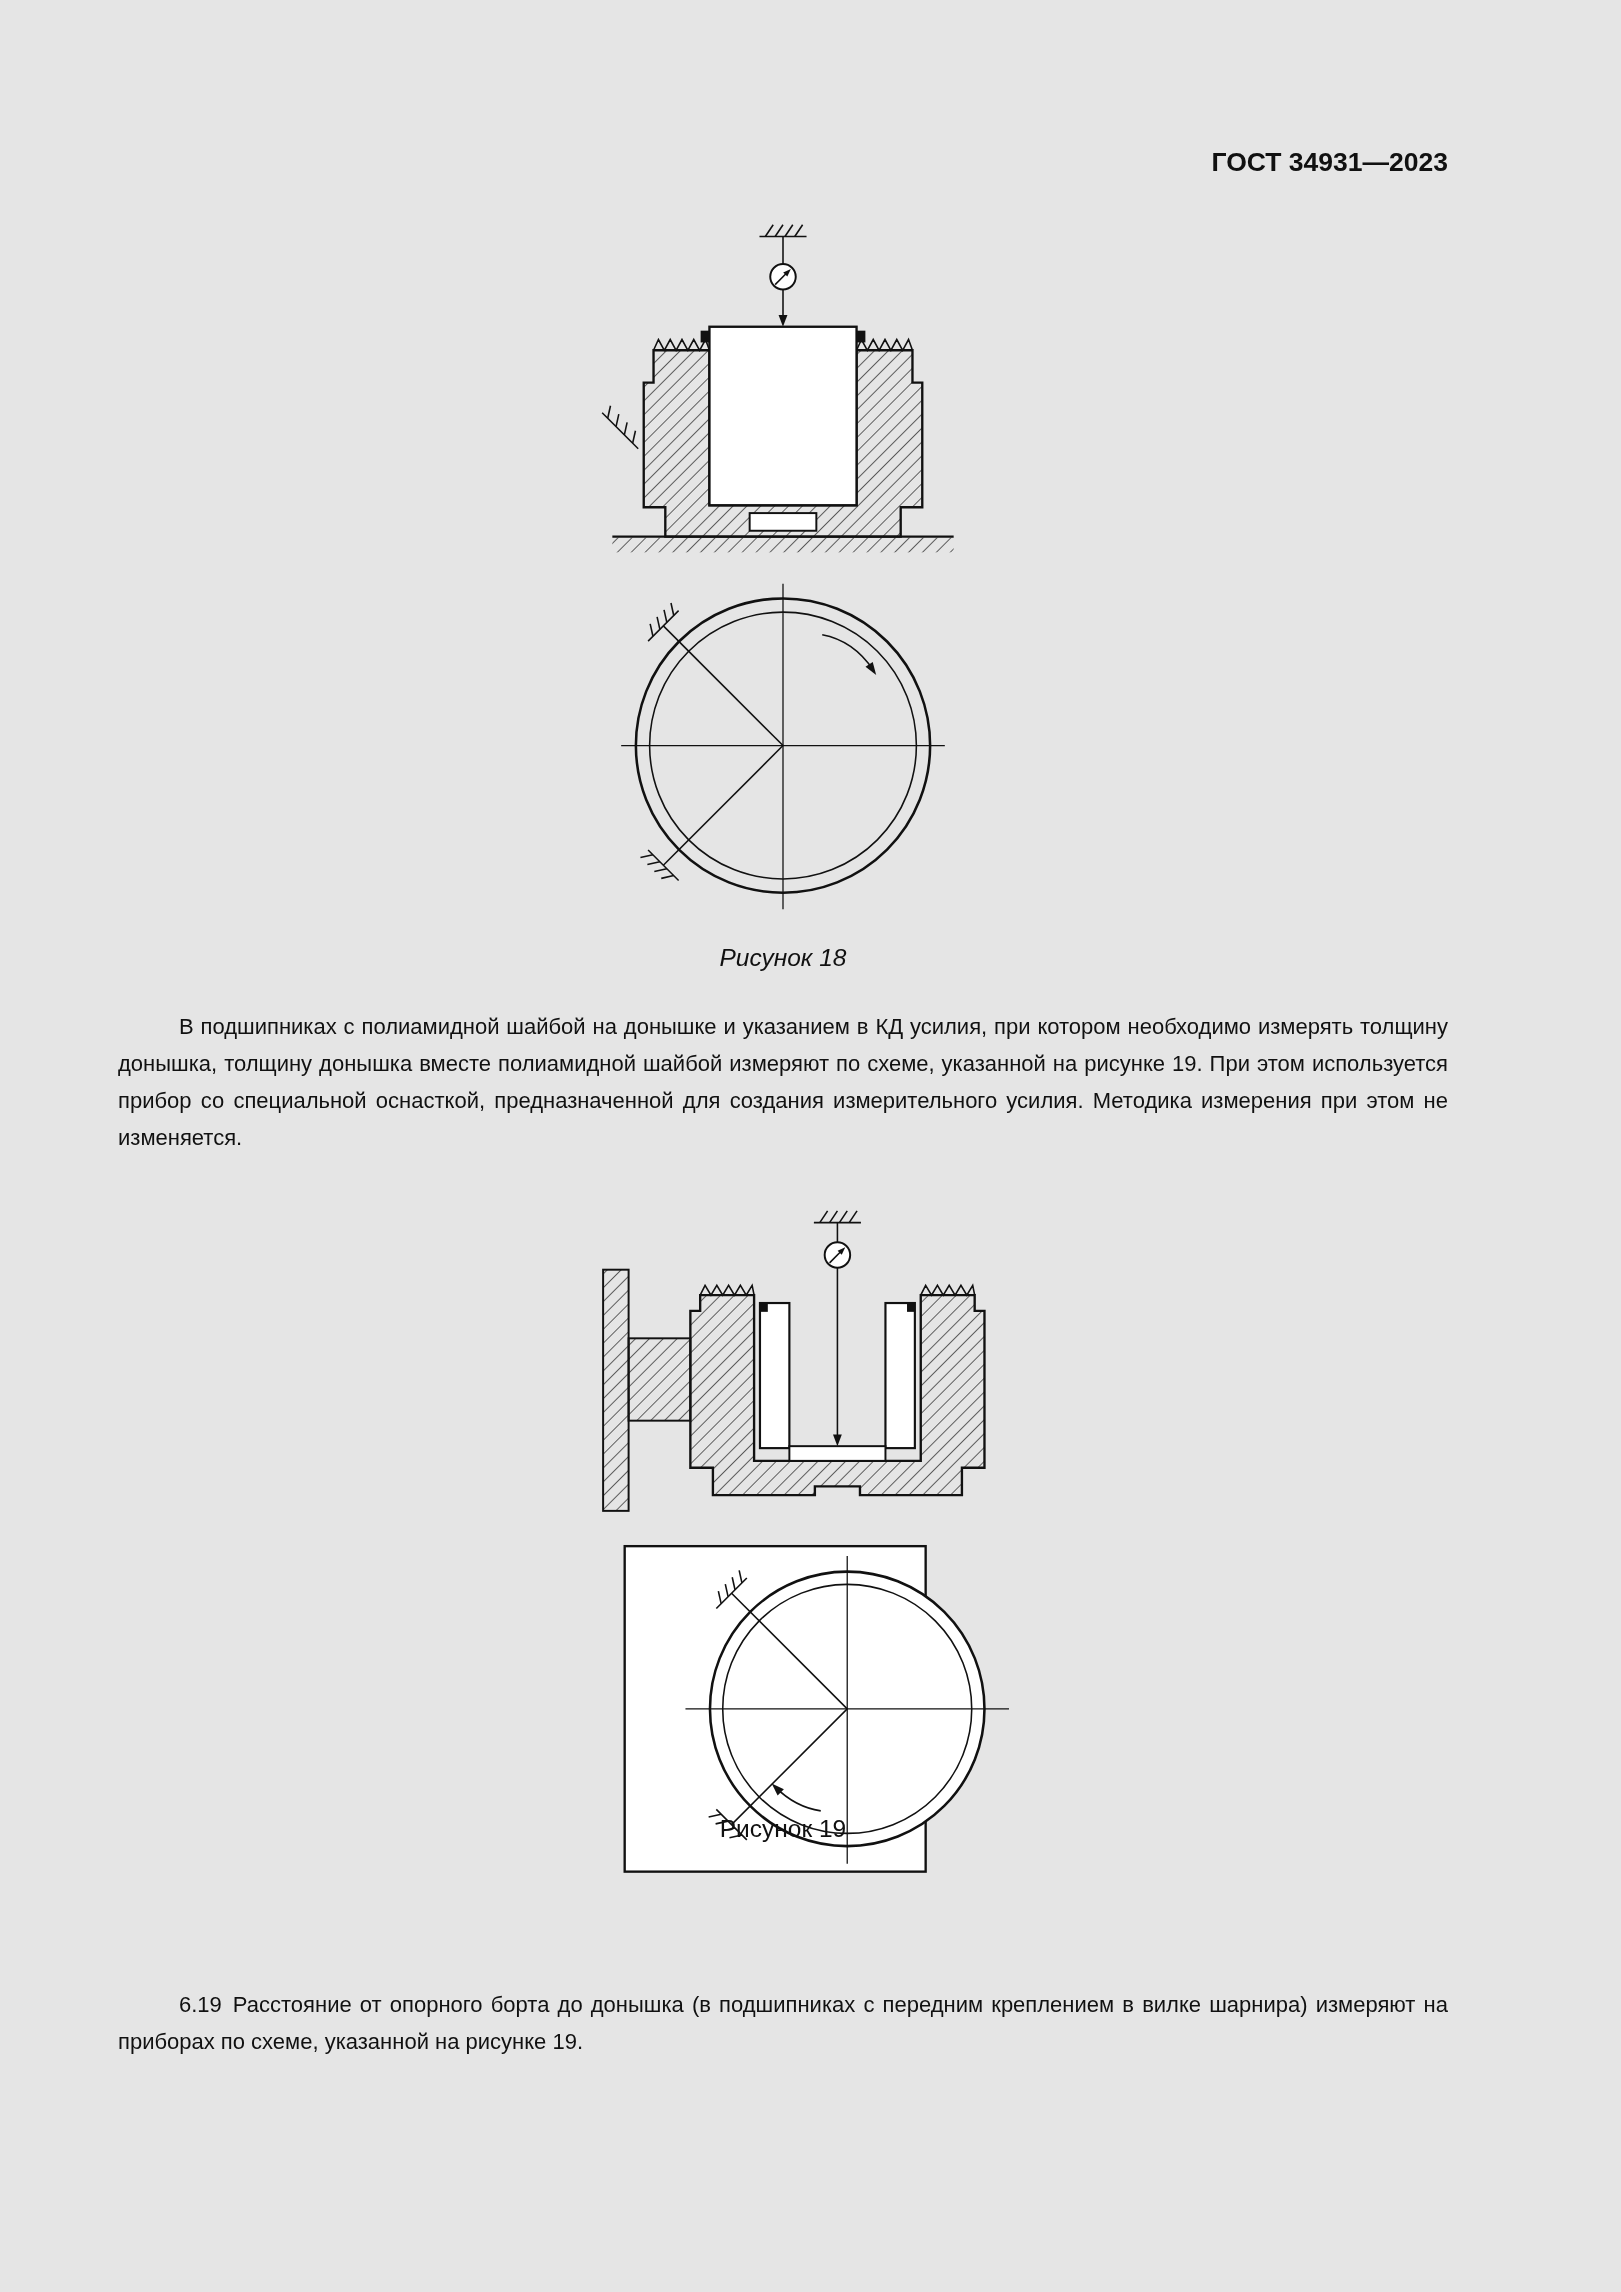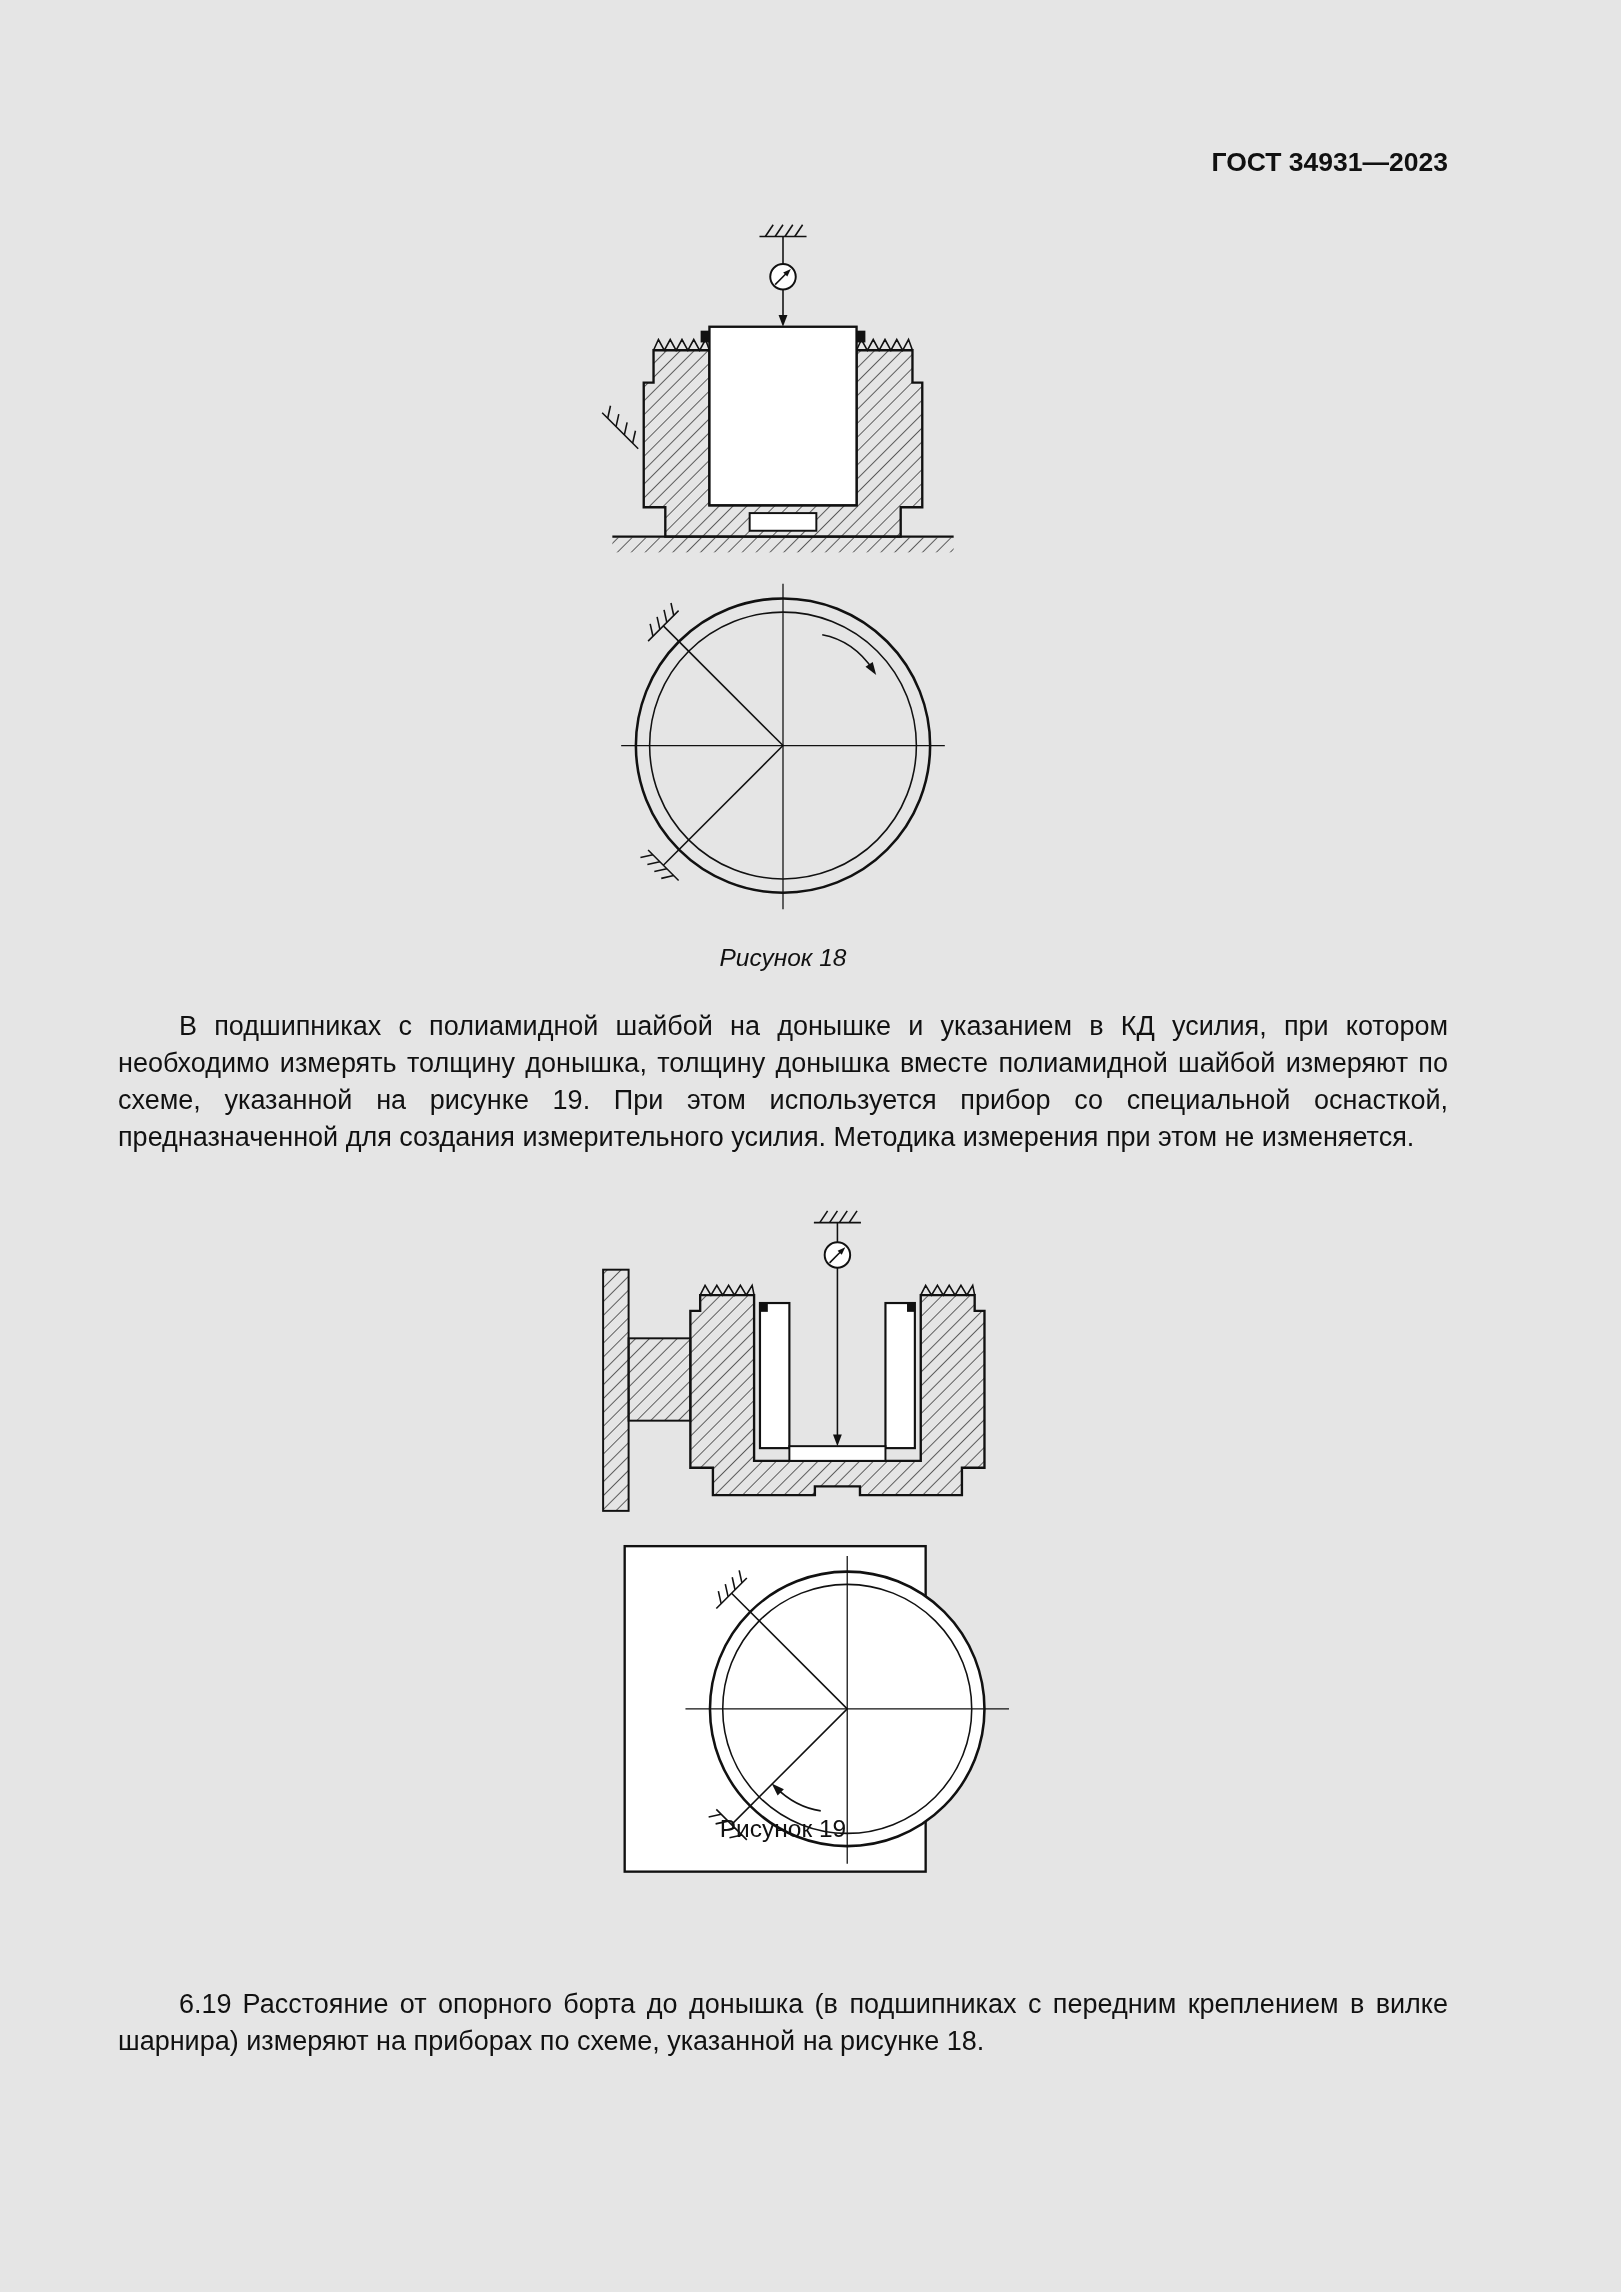--- a/index.html
+++ b/index.html
@@ -22,21 +22,21 @@
   .fig18wrap{top:211px;}
   .fig19wrap{top:1201px;}
   .caption{
     position:absolute;left:118px;width:1330px;
     text-align:center;font-size:24.5px;
   }
   .caption18{top:944px;font-style:italic;}
   .caption19{top:1815px;}
   .para{
     position:absolute;left:118px;width:1330px;
-    font-size:27px;line-height:37px;
+    font-size:22px;line-height:37px;
     text-align:justify;text-indent:61px;
     margin:0;
   }
   .p1{top:1008px;}
   .p2{top:1986px;}
   .p2 .num{margin-right:11px;}
   .pagenum{
     position:absolute;top:2066px;left:118px;width:1330px;
     text-align:right;font-size:26.5px;
   }
@@ -200,17 +200,17 @@
         <g>
           <path d="M 318,622 Q 292,618 272,598" fill="none" stroke="#111" stroke-width="1.6"></path>
           <polygon points="268,594 280.4,600 274,606.4" fill="#111"></polygon>
         </g>
       </g>
     </svg>
   </div>
 
   <div class="caption caption19">Рисунок 19</div>
 
-  <p class="para p2"><span class="num">6.19</span><span>Расстояние от опорного борта до донышка (в подшипниках с передним креплением в вилке шарнира) измеряют на приборах по схеме, указанной на рисунке 18.</span></p>
+  <p class="para p2"><span class="num">6.19</span><span>Расстояние от опорного борта до донышка (в подшипниках с передним креплением в вилке шарнира) измеряют на приборах по схеме, указанной на рисунке 19.</span></p>
 
 
 </div>
 
 
 </body></html>

